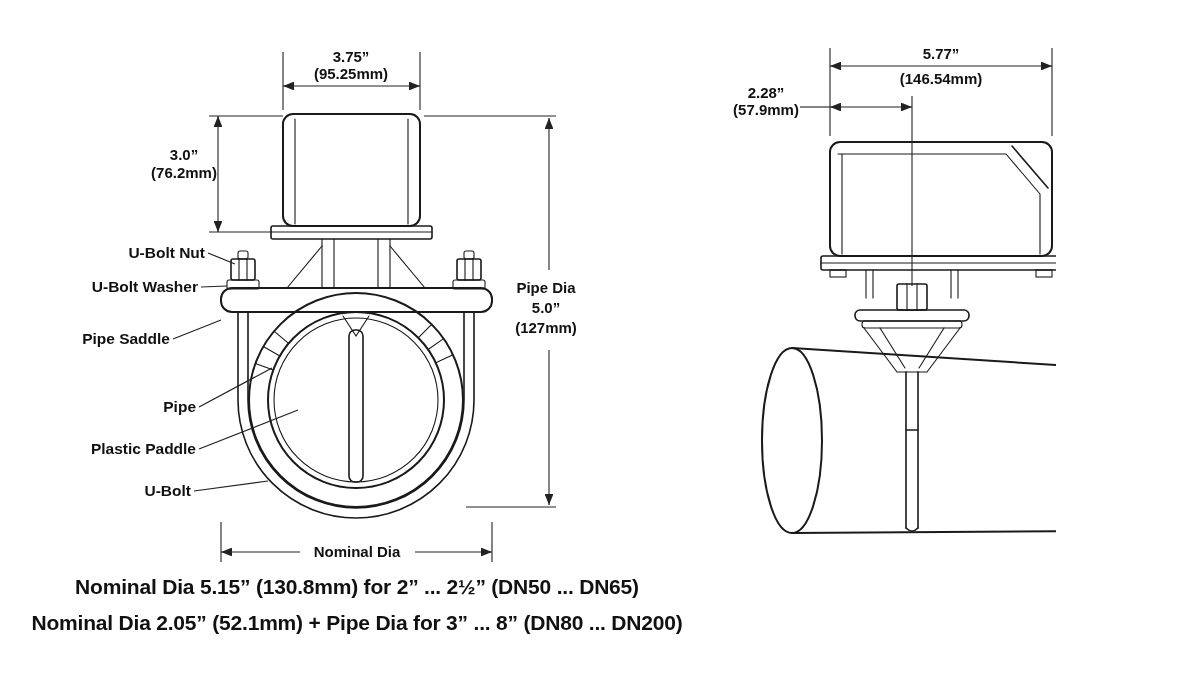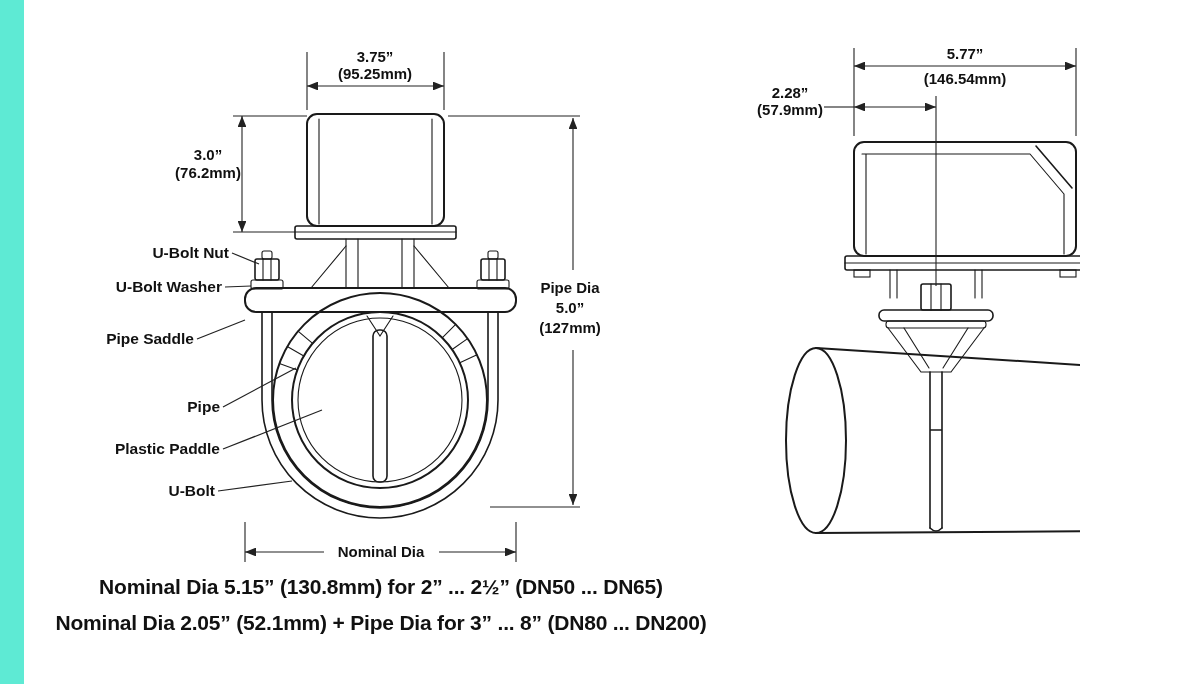--- a/index.html
+++ b/index.html
@@ -1,16 +1,16 @@
 <!DOCTYPE html>
 <html><head>
 <meta charset="utf-8">
 <style>
   html,body{margin:0;padding:0;background:#fff;}
-  .canvas{position:relative;width:1056px;height:684px;background:#5eead4;overflow:hidden;padding-left:24px;}
+  .canvas{position:relative;width:1056px;height:684px;background:#e5e5e5;overflow:hidden;}
   svg text{font-family:"Liberation Sans", sans-serif;fill:#111;}
   .dim-text{font-size:15px;font-weight:600;}
   .label-text{font-size:15.5px;font-weight:600;}
   .note-text{font-size:21px;font-weight:700;letter-spacing:-0.2px;}
   .tc{text-anchor:middle;}
   .te{text-anchor:end;}
   .obj{fill:none;stroke:#1a1a1a;stroke-width:2;stroke-linecap:round;stroke-linejoin:round;}
   .obj2{fill:none;stroke:#1a1a1a;stroke-width:1.6;stroke-linecap:round;}
   .thin{fill:none;stroke:#1a1a1a;stroke-width:1.1;stroke-linecap:round;}
   .dim{fill:none;stroke:#222;stroke-width:1.1;}

